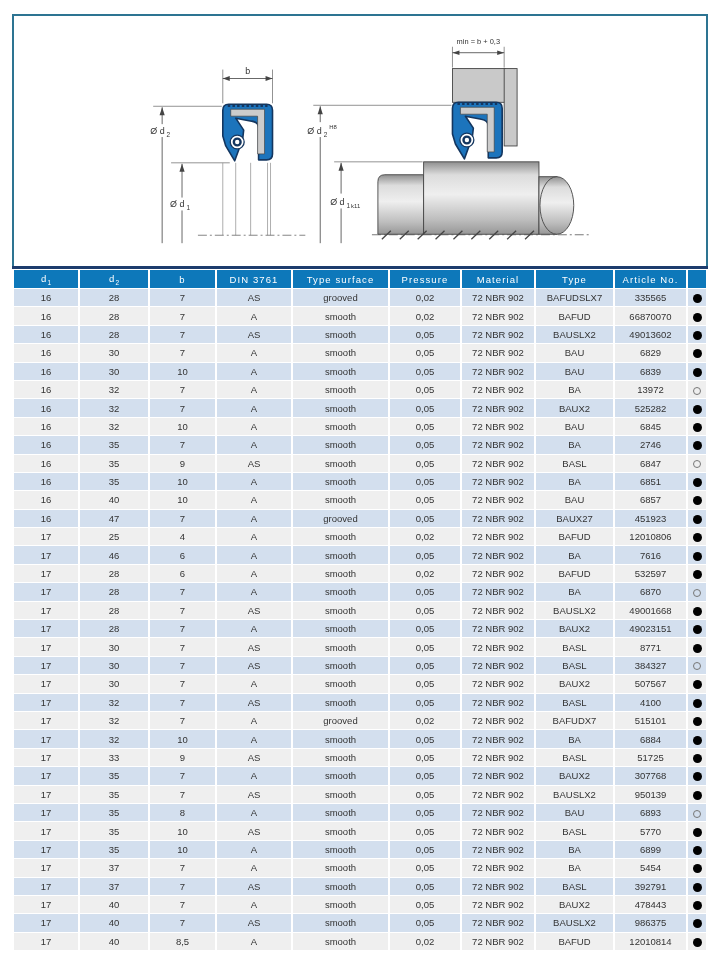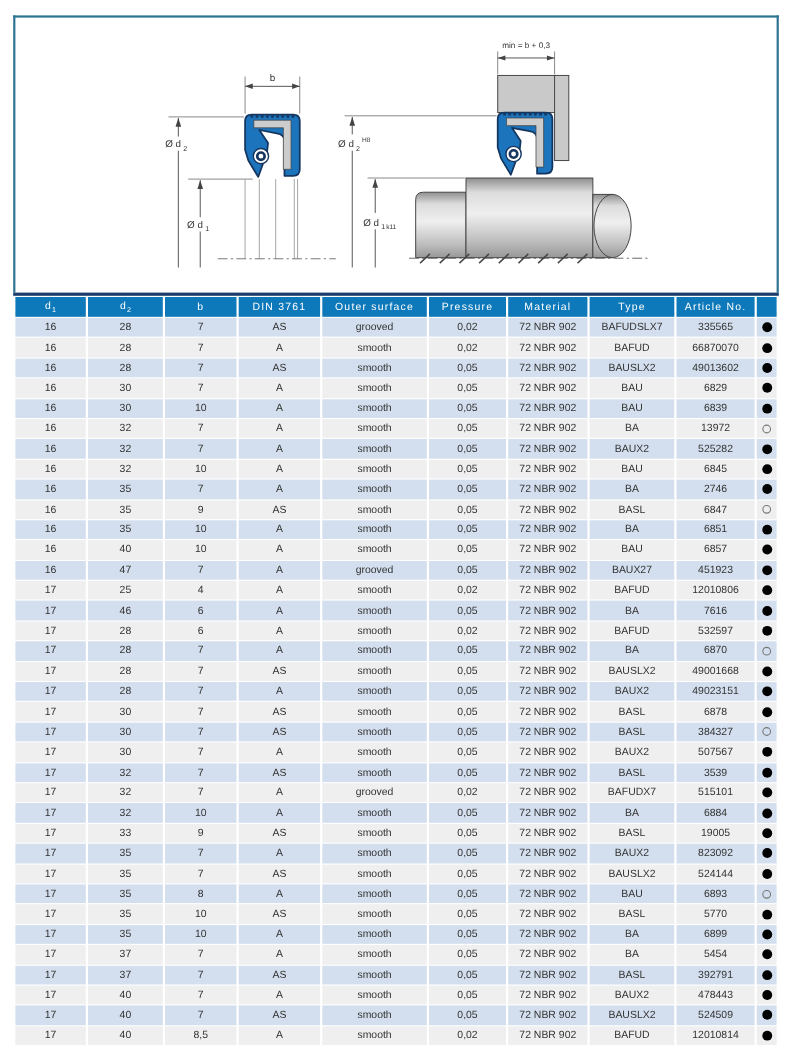--- a/index.html
+++ b/index.html
@@ -144,21 +144,21 @@
       <col style="width:77px">
       <col style="width:71px">
     <col style="width:18px">
   </colgroup>
   <thead>
     <tr>
       <th><span>d</span><sub>1</sub></th>
       <th><span>d</span><sub>2</sub></th>
       <th><span>b</span></th>
       <th><span>DIN 3761</span></th>
-      <th><span>Outer surface</span></th>
+      <th><span>Type surface</span></th>
       <th><span>Pressure</span></th>
       <th><span>Material</span></th>
       <th><span>Type</span></th>
       <th><span>Article No.</span></th>
       <th><span></span></th>
     </tr>
   </thead>
   <tbody>
       <tr class="blue">
         <td>16</td>
@@ -390,21 +390,21 @@
       </tr>
       <tr class="gray">
         <td>17</td>
         <td>30</td>
         <td>7</td>
         <td>AS</td>
         <td>smooth</td>
         <td>0,05</td>
         <td>72 NBR 902</td>
         <td>BASL</td>
-        <td>6878</td>
+        <td>8771</td>
         <td><span class="dot filled"></span></td>
       </tr>
       <tr class="blue">
         <td>17</td>
         <td>30</td>
         <td>7</td>
         <td>AS</td>
         <td>smooth</td>
         <td>0,05</td>
         <td>72 NBR 902</td>
@@ -426,21 +426,21 @@
       </tr>
       <tr class="blue">
         <td>17</td>
         <td>32</td>
         <td>7</td>
         <td>AS</td>
         <td>smooth</td>
         <td>0,05</td>
         <td>72 NBR 902</td>
         <td>BASL</td>
-        <td>3539</td>
+        <td>4100</td>
         <td><span class="dot filled"></span></td>
       </tr>
       <tr class="gray">
         <td>17</td>
         <td>32</td>
         <td>7</td>
         <td>A</td>
         <td>grooved</td>
         <td>0,02</td>
         <td>72 NBR 902</td>
@@ -462,45 +462,45 @@
       </tr>
       <tr class="gray">
         <td>17</td>
         <td>33</td>
         <td>9</td>
         <td>AS</td>
         <td>smooth</td>
         <td>0,05</td>
         <td>72 NBR 902</td>
         <td>BASL</td>
-        <td>19005</td>
+        <td>51725</td>
         <td><span class="dot filled"></span></td>
       </tr>
       <tr class="blue">
         <td>17</td>
         <td>35</td>
         <td>7</td>
         <td>A</td>
         <td>smooth</td>
         <td>0,05</td>
         <td>72 NBR 902</td>
         <td>BAUX2</td>
-        <td>823092</td>
+        <td>307768</td>
         <td><span class="dot filled"></span></td>
       </tr>
       <tr class="gray">
         <td>17</td>
         <td>35</td>
         <td>7</td>
         <td>AS</td>
         <td>smooth</td>
         <td>0,05</td>
         <td>72 NBR 902</td>
         <td>BAUSLX2</td>
-        <td>524144</td>
+        <td>950139</td>
         <td><span class="dot filled"></span></td>
       </tr>
       <tr class="blue">
         <td>17</td>
         <td>35</td>
         <td>8</td>
         <td>A</td>
         <td>smooth</td>
         <td>0,05</td>
         <td>72 NBR 902</td>
@@ -570,21 +570,21 @@
       </tr>
       <tr class="blue">
         <td>17</td>
         <td>40</td>
         <td>7</td>
         <td>AS</td>
         <td>smooth</td>
         <td>0,05</td>
         <td>72 NBR 902</td>
         <td>BAUSLX2</td>
-        <td>524509</td>
+        <td>986375</td>
         <td><span class="dot filled"></span></td>
       </tr>
       <tr class="gray">
         <td>17</td>
         <td>40</td>
         <td>8,5</td>
         <td>A</td>
         <td>smooth</td>
         <td>0,02</td>
         <td>72 NBR 902</td>

